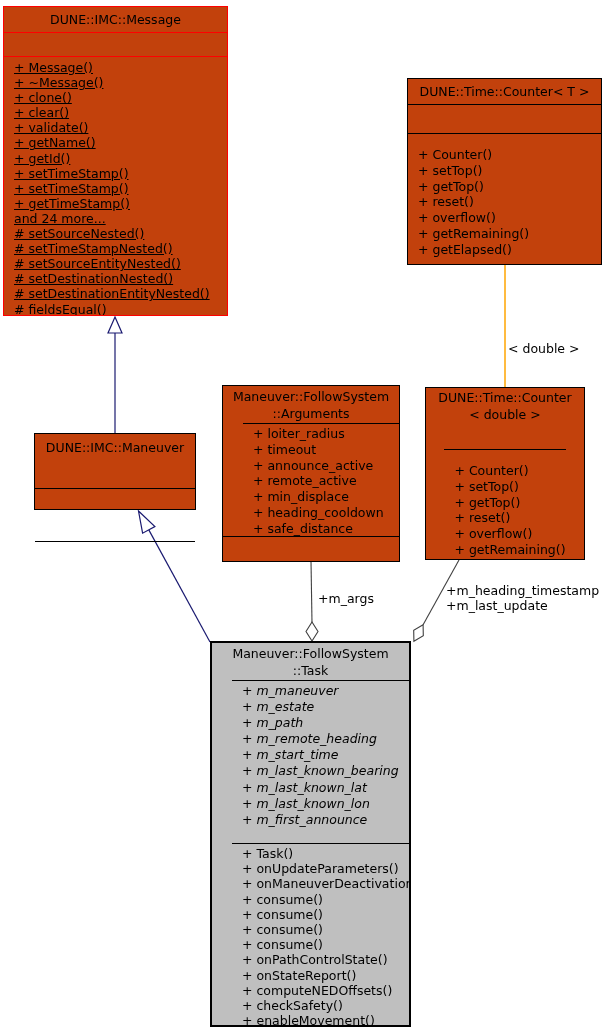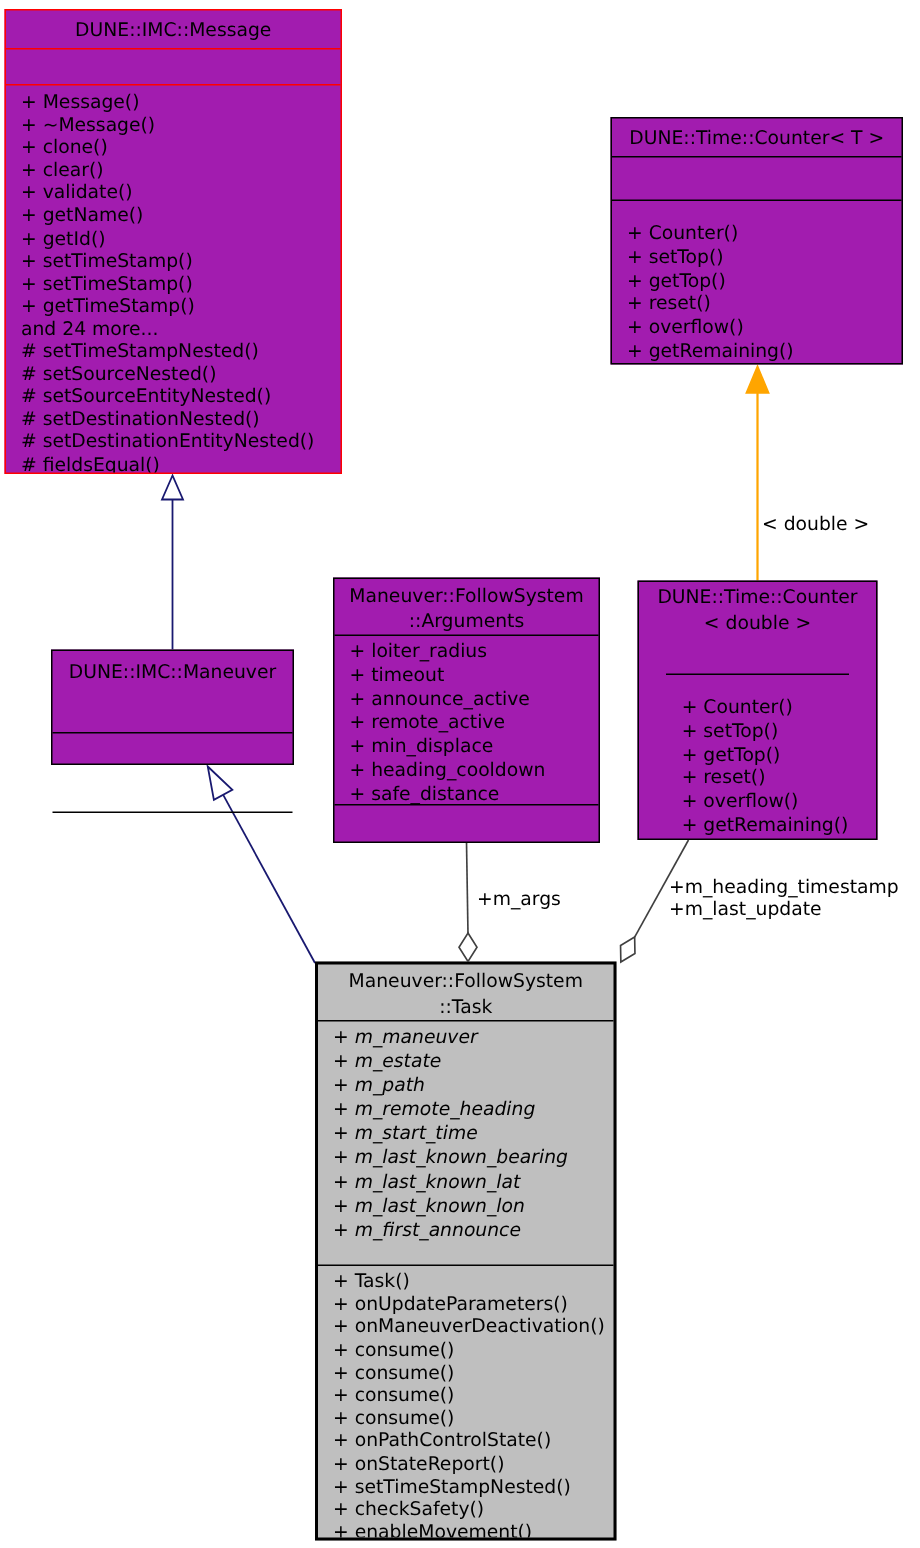--- a/index.html
+++ b/index.html
@@ -4,21 +4,21 @@
 <style>
   html,body { margin:0; padding:0; background:#ffffff; }
   #canvas {
     position:relative; width:613px; height:1032px; background:#ffffff;
     font-family:"DejaVu Sans", sans-serif; color:#000000; overflow:hidden;
   }
   svg.edges { position:absolute; left:0; top:0; z-index:0; }
 
   .uml-box {
     position:absolute; z-index:1; box-sizing:border-box;
-    background:#a21caf; border:1px solid var(--node_border);
+    background:#c2410c; border:1px solid var(--node_border);
     display:flex; flex-direction:column;
   }
   .uml-box.red-box { border-color:var(--truncated_border); }
   .uml-box.red-box .box-section { border-top-color:var(--truncated_border); }
   .uml-box.current-box { background:var(--task_fill); border-width:2px; }
 
   .box-title {
     box-sizing:border-box; display:flex; flex-direction:column;
     justify-content:center; align-items:center; flex:0 0 auto;
   }
@@ -27,21 +27,21 @@
     box-sizing:border-box; border-top:1px solid var(--node_border);
     flex:0 0 auto; overflow:hidden;
   }
   .box-section.grow { flex:1 1 auto; }
   .member-line { font-size:12.5px; white-space:pre; padding-left:10px; }
 
   .lh151 .member-line { line-height:15.1px; }
   .lh158 .member-line { line-height:15.8px; }
   .lh161 .member-line { line-height:16.1px; }
   .lh152 .member-line { line-height:15.2px; }
-  .pt2 { padding-top:2px; } .pt1 { padding-top:13px; } .pt3 { padding-top:3px; }
+  .pt2 { padding-top:2px;margin-left:20px; } .pt1 { padding-top:13px; } .pt3 { padding-top:3px;text-decoration:underline; }
 
   .edge-label {
     position:absolute; z-index:2; font-size:12.5px;
     white-space:nowrap; color:#000000;
   }
   .edge-label.center2 { text-align:left; white-space:normal; line-height:15px; }
 
   .inh-line { stroke:var(--inheritance_edge); stroke-width:1.2; }
   .inh-head { fill:#ffffff; stroke:var(--inheritance_edge); stroke-width:1.2; }
   .tmp-line { stroke:var(--template_edge); stroke-width:1.5; }
@@ -82,30 +82,30 @@
         <div class="member-line">+ ~Message()</div>
         <div class="member-line">+ clone()</div>
         <div class="member-line">+ clear()</div>
         <div class="member-line">+ validate()</div>
         <div class="member-line">+ getName()</div>
         <div class="member-line">+ getId()</div>
         <div class="member-line">+ setTimeStamp()</div>
         <div class="member-line">+ setTimeStamp()</div>
         <div class="member-line">+ getTimeStamp()</div>
         <div class="member-line">and 24 more...</div>
+        <div class="member-line"># setSourceNested()</div>
         <div class="member-line"># setTimeStampNested()</div>
-        <div class="member-line"># setSourceNested()</div>
         <div class="member-line"># setSourceEntityNested()</div>
         <div class="member-line"># setDestinationNested()</div>
         <div class="member-line"># setDestinationEntityNested()</div>
         <div class="member-line"># fieldsEqual()</div>
       </div>
   </div>
 
-  <div class="uml-box" style="left:407px; top:78px; width:195px; height:165px;">
+  <div class="uml-box" style="left:407px; top:78px; width:195px; height:187px;">
     <div class="box-title" style="height:25px;">
         <div class="title-line">DUNE::Time::Counter&lt; T &gt;</div>
       </div>
     <div class="box-section" style="height:29px;"></div>
     <div class="box-section grow lh158 pt1">
         <div class="member-line">+ Counter()</div>
         <div class="member-line">+ setTop()</div>
         <div class="member-line">+ getTop()</div>
         <div class="member-line">+ reset()</div>
         <div class="member-line">+ overflow()</div>
@@ -175,21 +175,21 @@
     <div class="box-section grow lh152 pt2">
         <div class="member-line">+ Task()</div>
         <div class="member-line">+ onUpdateParameters()</div>
         <div class="member-line">+ onManeuverDeactivation()</div>
         <div class="member-line">+ consume()</div>
         <div class="member-line">+ consume()</div>
         <div class="member-line">+ consume()</div>
         <div class="member-line">+ consume()</div>
         <div class="member-line">+ onPathControlState()</div>
         <div class="member-line">+ onStateReport()</div>
-        <div class="member-line">+ setTimeStampNested()</div>
+        <div class="member-line">+ computeNEDOffsets()</div>
         <div class="member-line">+ checkSafety()</div>
         <div class="member-line">+ enableMovement()</div>
       </div>
   </div>
 
   <div class="edge-label" style="left:318px; top:591px;">+m_args</div>
   <div class="edge-label center2" style="left:446px; top:583px; width:166px;">
     <div>+m_heading_timestamp</div>
     <div>+m_last_update</div>
   </div>

